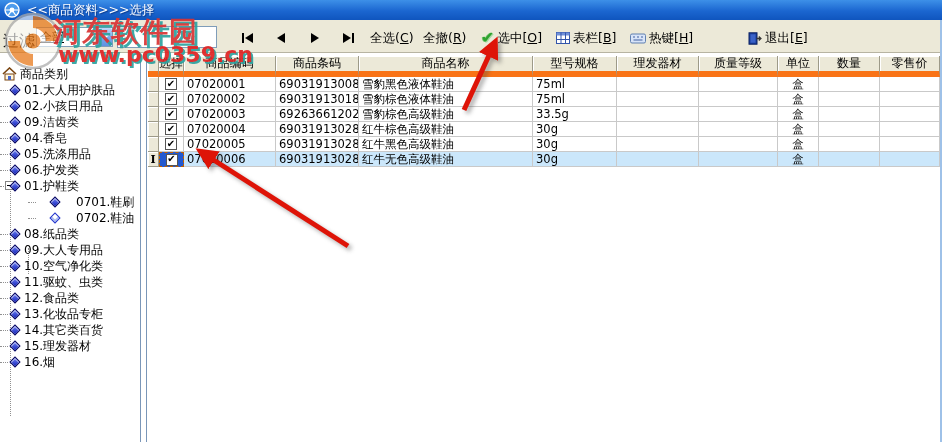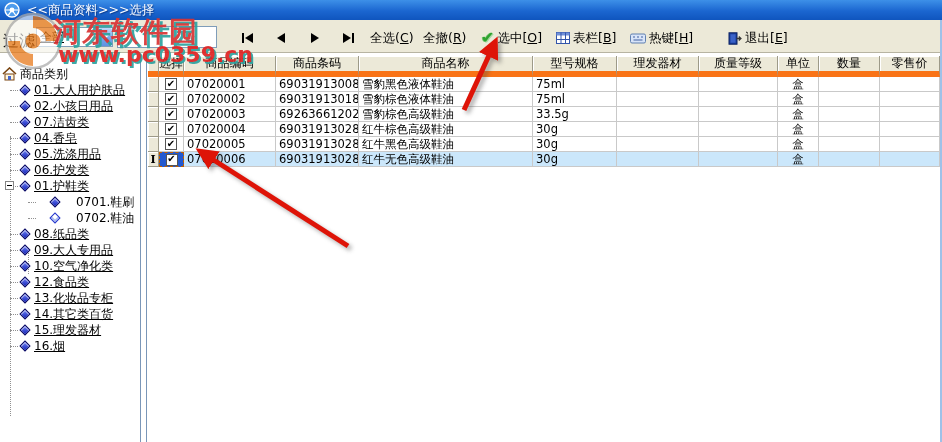--- a/index.html
+++ b/index.html
@@ -45,21 +45,21 @@
   .main { position:absolute; left:0; top:54px; width:942px; height:388px; background:#fff; }
   .rightstrip { position:absolute; left:940px; top:20px; width:2px; height:422px; background:#9EC1E8; }
 
   
   .tree { position:absolute; left:0; top:0; width:140px; height:388px; background:#fff; padding-top:4px;margin-top:8px; }
   .vline1 { position:absolute; left:10px; top:74px; height:280px; border-left:1px dotted #909090; }
   .vline2 { position:absolute; left:28px; top:186px; height:26px; border-left:1px dotted #909090; }
   .tree-row { position:relative; height:16px; display:flex; align-items:center; font-size:12px; white-space:nowrap; }
   .tree-row .lbl { margin-left:3px; color:#000; }
   .lvl0 { padding-left:2px; }
-  .lvl1 { padding-left:10px;text-decoration:underline; }
+  .lvl1 { padding-left:0; }
   .lvl2 { padding-left:28px;gap:12px; }
   .lvl1::before, .lvl2::before { content:""; width:8px; border-top:1px dotted #909090; margin-right:0; }
   .dwrap { width:13px; height:13px; flex:none; display:flex; align-items:center; justify-content:center; }
   .dmd { width:8px; height:8px; background:linear-gradient(135deg,#7788F5,#1122BB); border:1px solid #000060;
     transform:rotate(45deg); box-shadow:inset 1px 1px 0 rgba(255,255,255,.55); }
   .dmd.open { background:#fff; border:1px solid #2233CC; box-shadow:inset -2px -2px 0 #AABBF0; }
   .minusbox { position:absolute; left:5px; top:3px; width:9px; height:9px; background:#fff; border:1px solid #848484; }
   .minusbox::after { content:""; position:absolute; left:1px; top:3px; width:5px; height:1px; background:#000; }
   .sep { position:absolute; left:140px; top:0; width:7px; height:388px; background:#fff;
     border-left:1px solid #7A96B8; border-right:1px solid #7A96B8; }
@@ -150,21 +150,21 @@
       </svg>
       <span><span>表栏[</span><span class="u">B</span><span>]</span></span>
     </button>
     <button class="tbtn" style="left:630px">
       <svg width="16" height="11" viewBox="0 0 16 11">
         <rect x="0.5" y="1" width="15" height="9" rx="1.5" fill="#D8E4F8" stroke="#6080B0"></rect>
         <path d="M3 4h2 M7 4h2 M11 4h2 M3.5 7h9" stroke="#4060A0" fill="none"></path>
       </svg>
       <span><span>热键[</span><span class="u">H</span><span>]</span></span>
     </button>
-    <button class="tbtn" style="left:728px">
+    <button class="tbtn" style="left:748px">
       <svg width="14" height="13" viewBox="0 0 14 13">
         <rect x="1" y="0.8" width="8" height="11.4" fill="#1B3F9E" stroke="#0A2060"></rect>
         <rect x="2.5" y="2.3" width="5" height="8.4" fill="#3A62C8"></rect>
         <path d="M8.5 6.5h4 M10.8 4.6l2.1 1.9-2.1 1.9" stroke="#383838" stroke-width="1.3" fill="none"></path>
       </svg>
       <span><span>退出[</span><span class="u">E</span><span>]</span></span>
     </button>
   </div>
 
   <div class="main">
@@ -191,21 +191,21 @@
       <div class="tree-row lvl1">
           <span class="dwrap">
             <span class="dmd"></span>
           </span>
           <span class="lbl">02.小孩日用品</span>
         </div>
       <div class="tree-row lvl1">
           <span class="dwrap">
             <span class="dmd"></span>
           </span>
-          <span class="lbl">07.洁齿类</span>
+          <span class="lbl">09.洁齿类</span>
         </div>
       <div class="tree-row lvl1">
           <span class="dwrap">
             <span class="dmd"></span>
           </span>
           <span class="lbl">04.香皂</span>
         </div>
       <div class="tree-row lvl1">
           <span class="dwrap">
             <span class="dmd"></span>
@@ -247,20 +247,26 @@
           <span class="dwrap">
             <span class="dmd"></span>
           </span>
           <span class="lbl">09.大人专用品</span>
         </div>
       <div class="tree-row lvl1">
           <span class="dwrap">
             <span class="dmd"></span>
           </span>
           <span class="lbl">10.空气净化类</span>
+        </div>
+      <div class="tree-row lvl1">
+          <span class="dwrap">
+            <span class="dmd"></span>
+          </span>
+          <span class="lbl">11.驱蚊、虫类</span>
         </div>
       <div class="tree-row lvl1">
           <span class="dwrap">
             <span class="dmd"></span>
           </span>
           <span class="lbl">12.食品类</span>
         </div>
       <div class="tree-row lvl1">
           <span class="dwrap">
             <span class="dmd"></span>

